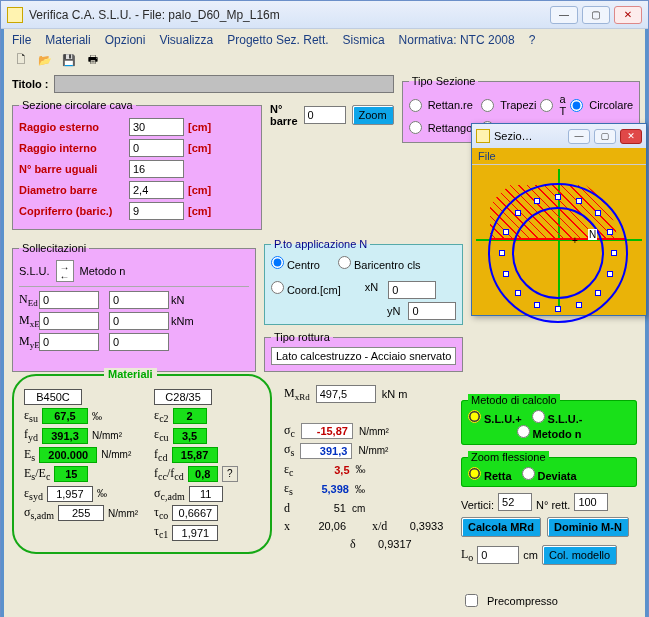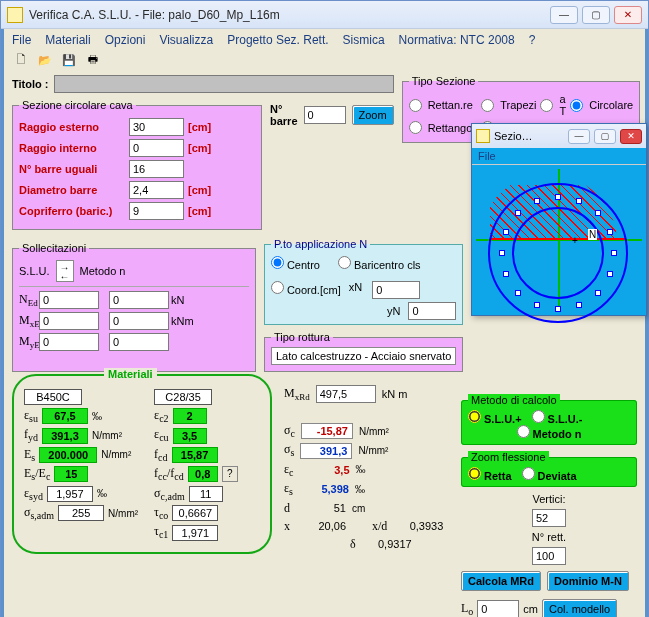--- a/index.html
+++ b/index.html
@@ -138,32 +138,32 @@
   .valbox { border:1px solid #888; background:#fff; padding:1px 4px; width:52px; text-align:right;}
   .valplain{ width:50px; display:inline-block; text-align:right;}
 
   
   .greenfs { border:1px solid #0a0; background:#19e019; padding:4px 6px; border-radius:3px;}
   .greenfs legend{ color:#000; background:#19e019;}
   .greenfs .r{ display:flex; gap:10px; align-items:center;}
   .yellowr{ accent-color:#ff0;}
   .rpane { width:170px; }
 
-  .verticirow{ display:flex; align-items:center; gap:4px; margin-top:6px;flex-direction:column;}
+  .verticirow{ display:flex; align-items:flex-end; gap:4px; margin-top:6px;}
   .verticirow input{ width:34px;}
   .btnrow{ display:flex; gap:6px; margin-top:6px;}
   .btnrow .btn{ font-weight:bold;}
   .lorow{ display:flex; align-items:center; gap:4px; margin-top:8px;}
   .lorow input{ width:42px;}
   .precomp{ display:flex; align-items:center; gap:6px; margin-top:26px;}
 
   
   .sezio {
     position:absolute; right:-2px; top:48px;
-    width:176px; border:1px solid #3a6fb0; background:#0ea5e9;
+    width:176px; border:1px solid #3a6fb0; background:#eab308;
     box-shadow:2px 2px 6px rgba(0,0,0,.3);
     z-index:50;
   }
   .sezio .tb { height:24px; background:linear-gradient(#eaf0fb,#d7e4f7);
     display:flex; align-items:center; padding:0 4px; gap:4px;}
   .sezio .tb .t { flex:1; font-size:11px;}
   .sezio .tb .winbtn{ width:22px; height:15px; font-size:9px;}
   .sezio .tb .winbtn.close{ background:#e04848; color:#fff; border-color:#a22;}
   .sezio .menu{ padding:2px 6px; color:#1b3e82; font-size:11px; border-bottom:1px solid #ccc;}
   .sezio .canvas{ padding:4px; height:150px; position:relative;}
@@ -332,21 +332,21 @@
 
         <div style="flex:1;">
           <fieldset class="pto">
             <legend class="pto-title">P.to applicazione N</legend>
             <div class="r">
               <label><input type="radio" name="pto" checked="" style=""><span>Centro</span></label>
               <label style="margin-left:14px;"><input type="radio" name="pto" style=""><span>Baricentro cls</span></label>
             </div>
             <div class="r" style="margin-top:6px;">
               <label><input type="radio" name="pto" style=""><span>Coord.[cm]</span></label>
-              <div class="coords" style="margin-left:4px;">
+              <div class="coords" style="margin-left:20px;">
                 <span>xN</span>
                   <input type="text" value="0" style="">
               </div>
             </div>
             <div class="r" style="justify-content:flex-end; margin-top:3px;">
               <span style="margin-right:4px;">yN</span>
                 <input type="text" value="0" style="">
             </div>
           </fieldset>
 

